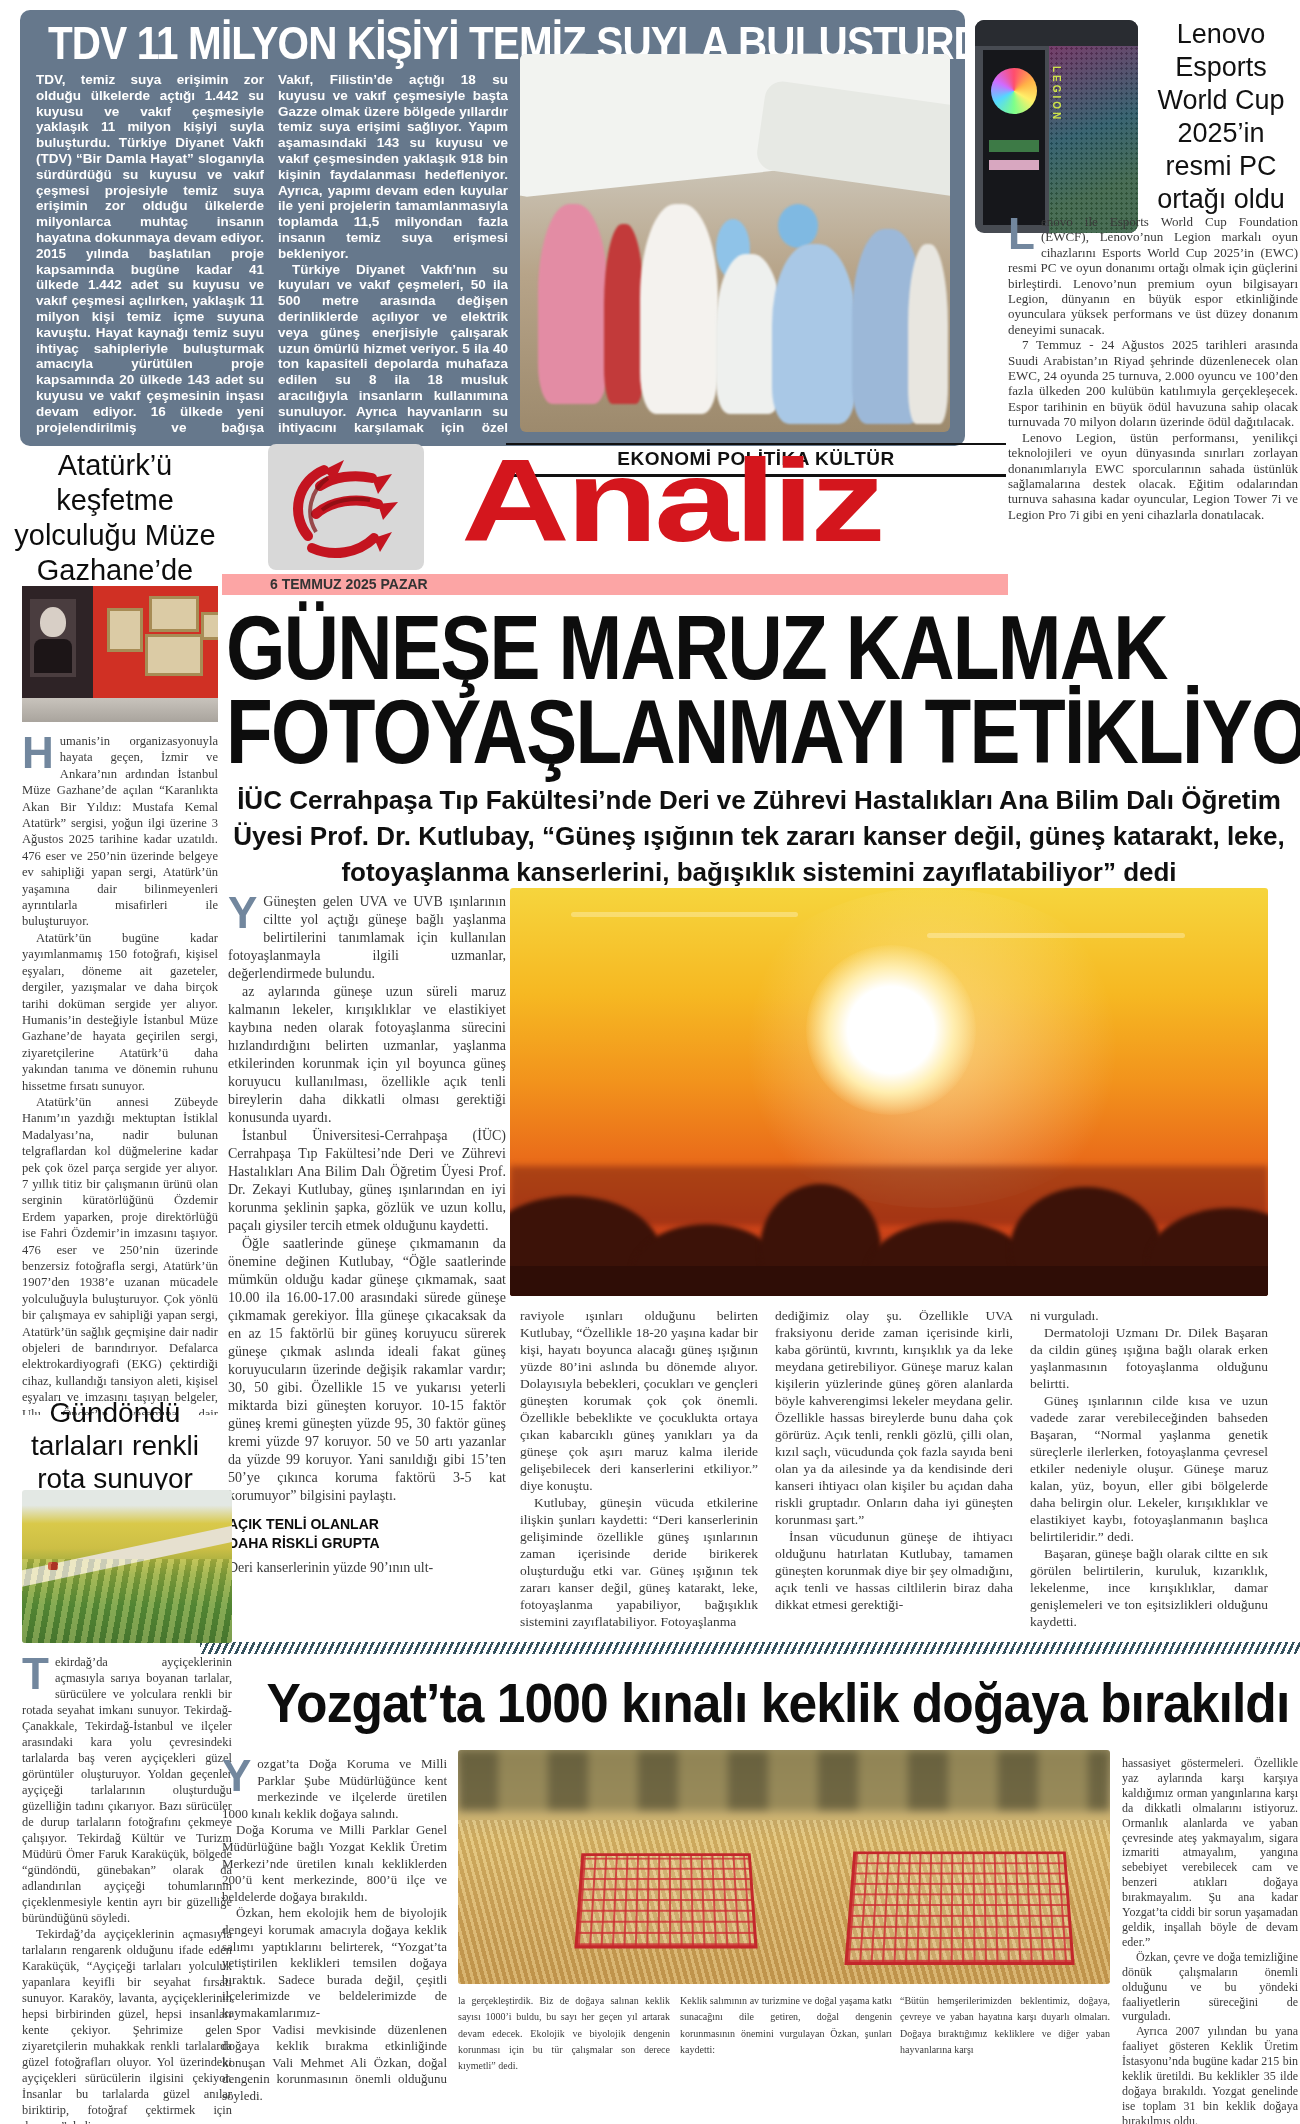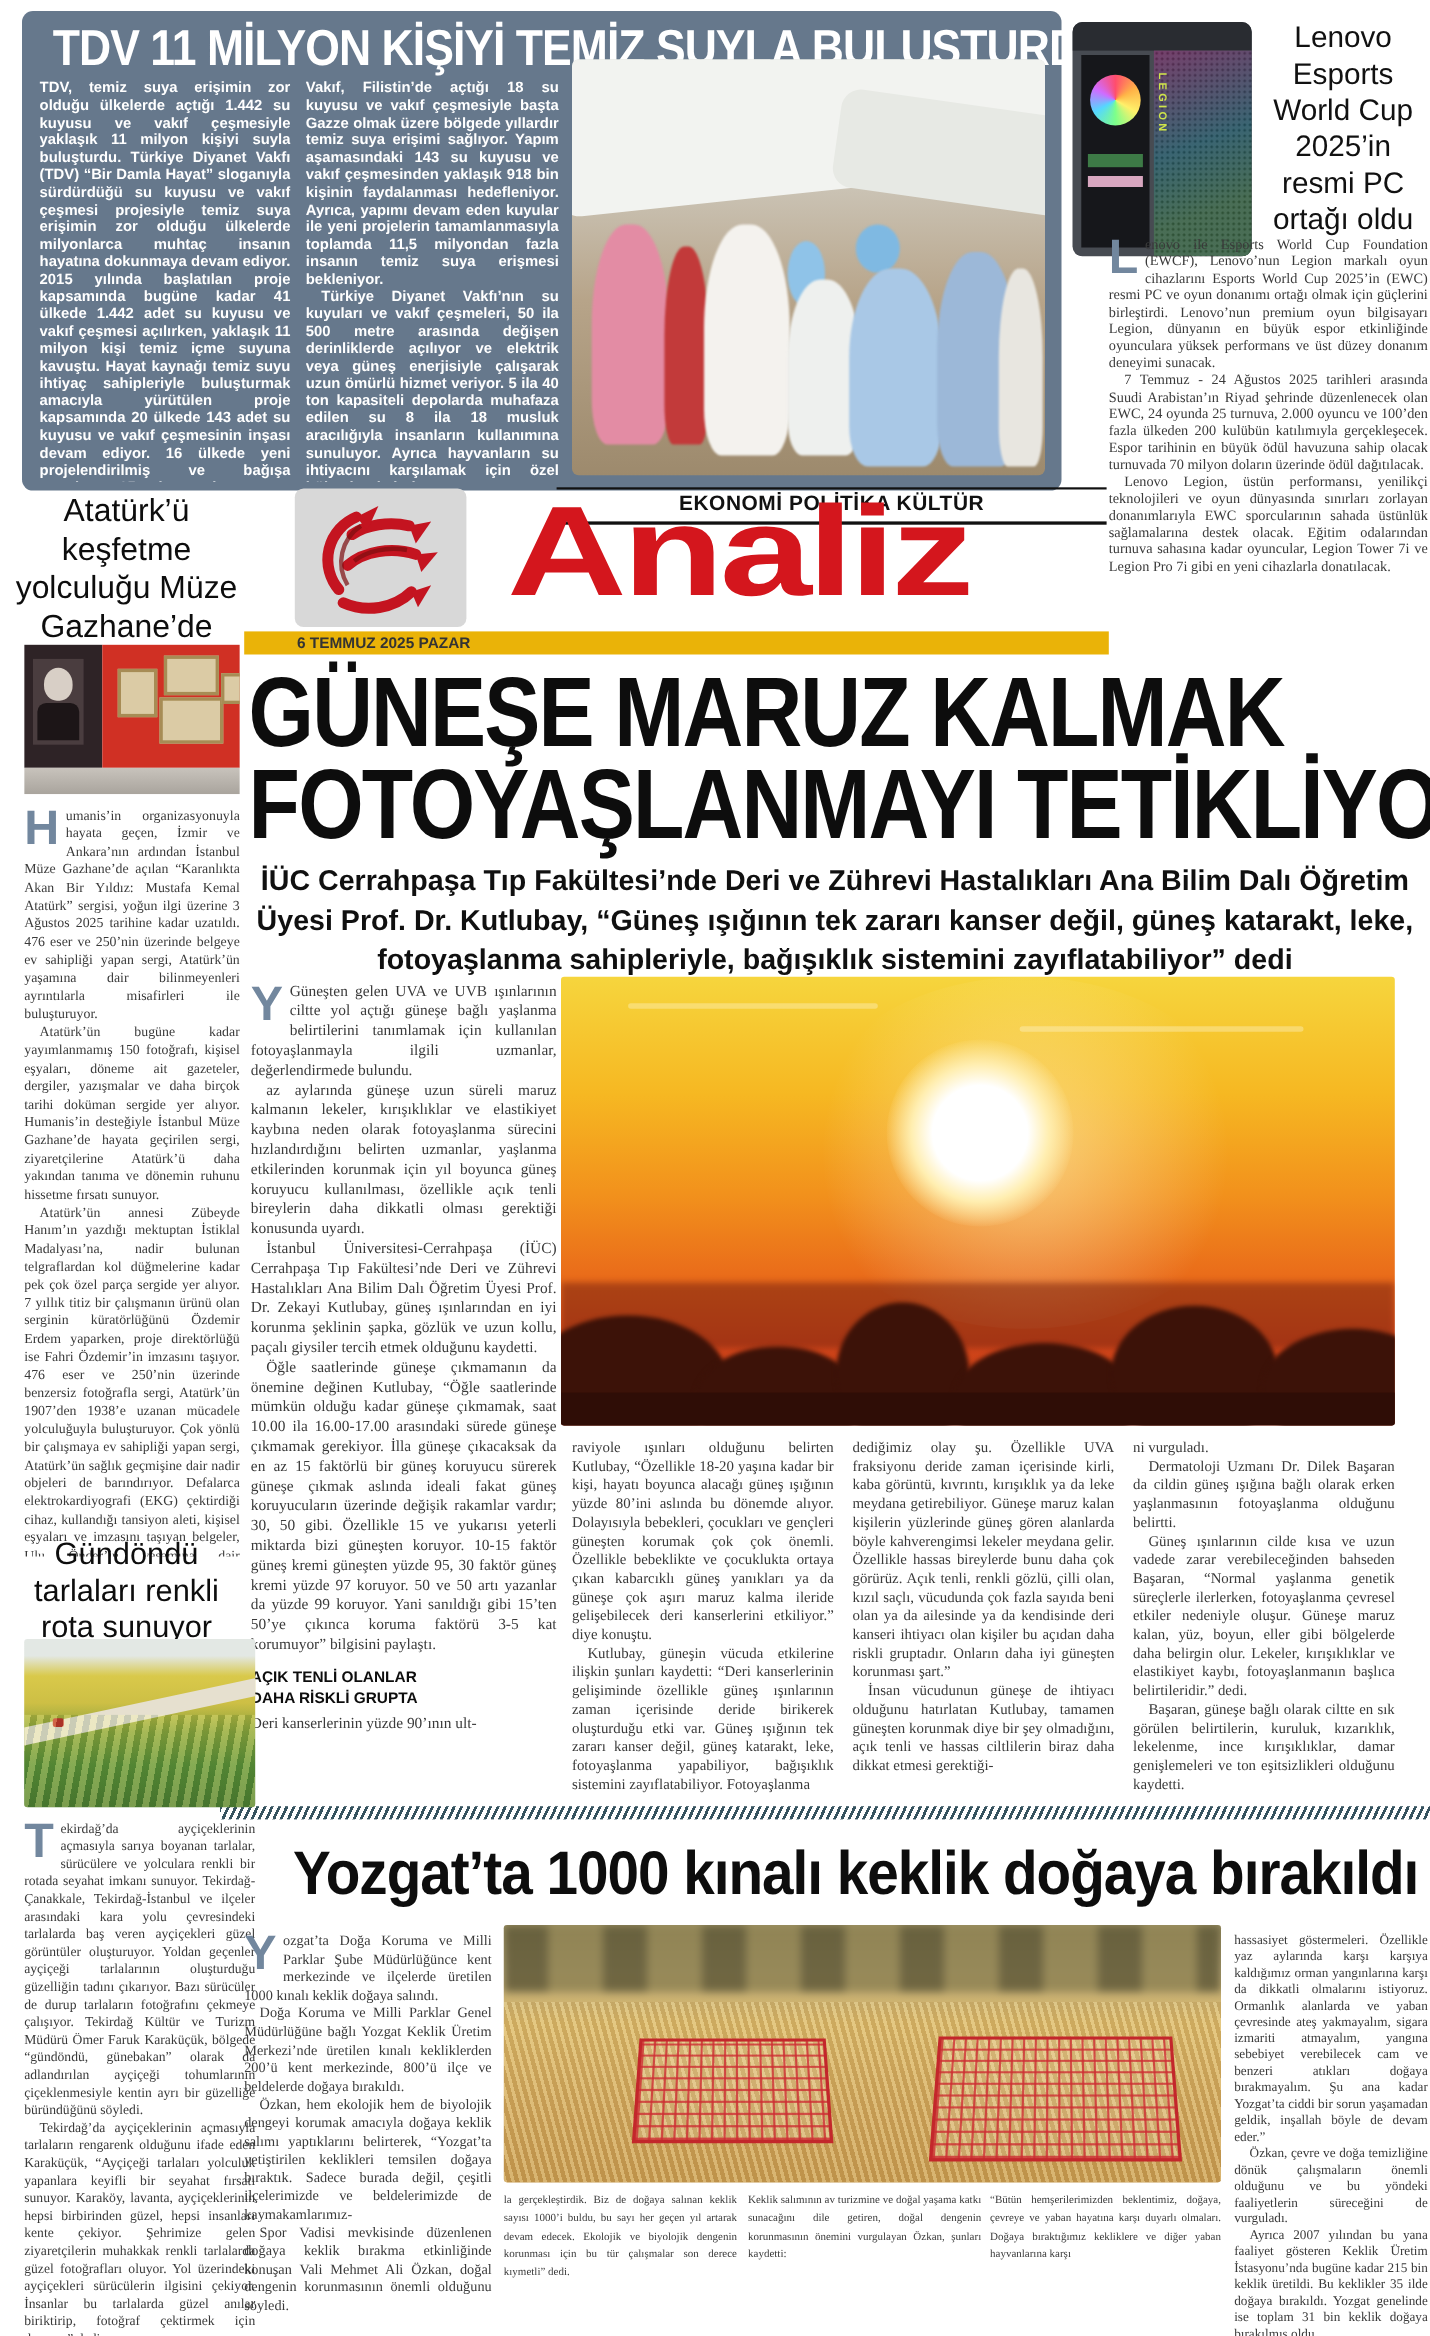--- a/index.html
+++ b/index.html
@@ -40,21 +40,21 @@
   .lenovo-title{position:absolute;left:1142px;top:18px;width:158px;margin:0;text-align:center;
      font-size:27px;line-height:33px;font-weight:500;color:#111;}
   .lenovo-body{position:absolute;left:1008px;top:214px;width:290px;height:400px;font-size:13px;line-height:15.4px;overflow:hidden;}
   
   .logo-box{position:absolute;left:268px;top:444px;width:156px;height:126px;background:#d8d8d8;border-radius:8px;}
   .logo-box svg{position:absolute;left:18px;top:8px;}
   .brand{position:absolute;left:424px;top:438px;margin:0;color:#d4161d;font-weight:900;font-size:116px;line-height:126px;letter-spacing:-3px;padding-left:37px;}
   .brand .cond{transform:scaleX(1.30);}
   .tagline{position:absolute;left:506px;top:443px;width:500px;text-align:center;font-size:19px;font-weight:700;
      letter-spacing:.5px;color:#111;border-top:2px solid #111;border-bottom:3px solid #111;padding:3px 0 4px;}
-  .datebar{position:absolute;left:222px;top:574px;width:786px;height:21px;background:#eab308;}
+  .datebar{position:absolute;left:222px;top:574px;width:786px;height:21px;background:#fca5a5;}
   .datebar span{display:block;padding:2px 0 0 48px;font-size:14px;font-weight:700;color:#333;}
   
   .side-title{position:absolute;left:8px;width:214px;margin:0;text-align:center;color:#0d0d0d;}
   .t-ataturk{top:448px;font-size:29px;line-height:35px;font-weight:400;}
   .ataturk-photo{position:absolute;left:22px;top:586px;width:196px;height:136px;overflow:hidden;}
   .ap-left{position:absolute;left:0;top:0;width:36%;height:82%;background:#2e2326;}
   .ap-portrait{position:absolute;left:12%;top:12%;width:46px;height:78px;background:#4a3d3f;}
   .ap-face{position:absolute;left:10px;top:8px;width:26px;height:30px;border-radius:50% 50% 45% 45%;background:#d8cfc6;}
   .ap-suit{position:absolute;left:4px;bottom:4px;width:38px;height:34px;background:#1c1517;border-radius:8px 8px 0 0;}
   .ap-right{position:absolute;left:36%;top:0;width:64%;height:82%;background:#d03024;}
@@ -224,21 +224,21 @@
           <p>Atatürk’ün annesi Zübeyde Hanım’ın yazdığı mektuptan İstiklal Madalyası’na, nadir bulunan telgraflardan kol düğmelerine kadar pek çok özel parça sergide yer alıyor. 7 yıllık titiz bir çalışmanın ürünü olan serginin küratörlüğünü Özdemir Erdem yaparken, proje direktörlüğü ise Fahri Özdemir’in imzasını taşıyor. 476 eser ve 250’nin üzerinde benzersiz fotoğrafla sergi, Atatürk’ün 1907’den 1938’e uzanan mücadele yolculuğuyla buluşturuyor. Çok yönlü bir çalışmaya ev sahipliği yapan sergi, Atatürk’ün sağlık geçmişine dair nadir objeleri de barındırıyor. Defalarca elektrokardiyografi (EKG) çektirdiği cihaz, kullandığı tansiyon aleti, kişisel eşyaları ve imzasını taşıyan belgeler, Ulu Önder’in yaşamına dair bilinmeyen ayrıntıları gözler önüne seriyor.</p>
         </div>
     </div>
   </section>
 
   <section>
     <h1 class="main-headline">
       <span class="cond">GÜNEŞE MARUZ KALMAK</span><br>
       <span class="cond">FOTOYAŞLANMAYI TETİKLİYOR</span>
     </h1>
-    <p class="subheadline">İÜC Cerrahpaşa Tıp Fakültesi’nde Deri ve Zührevi Hastalıkları Ana Bilim Dalı Öğretim Üyesi Prof. Dr. Kutlubay, “Güneş ışığının tek zararı kanser değil, güneş katarakt, leke, fotoyaşlanma sahipleriyle, bağışıklık sistemini zayıflatabiliyor” dedi</p>
+    <p class="subheadline">İÜC Cerrahpaşa Tıp Fakültesi’nde Deri ve Zührevi Hastalıkları Ana Bilim Dalı Öğretim Üyesi Prof. Dr. Kutlubay, “Güneş ışığının tek zararı kanser değil, güneş katarakt, leke, fotoyaşlanma kanserlerini, bağışıklık sistemini zayıflatabiliyor” dedi</p>
 
     <div class="sun-photo">
       <div class="sun-glow"></div>
       <div class="sun"></div>
       <div class="cloud" style="left:8%;top:6%;width:30%;"></div>
       <div class="cloud" style="left:55%;top:11%;width:34%;"></div>
       <div class="ridge"></div>
       <div class="tree" style="left:-4%;bottom:-20px;width:24%;height:120px;"></div>
       <div class="tree" style="left:16%;bottom:-28px;width:20%;height:100px;"></div>
       <div class="tree" style="left:33%;bottom:-18px;width:16%;height:130px;"></div>

